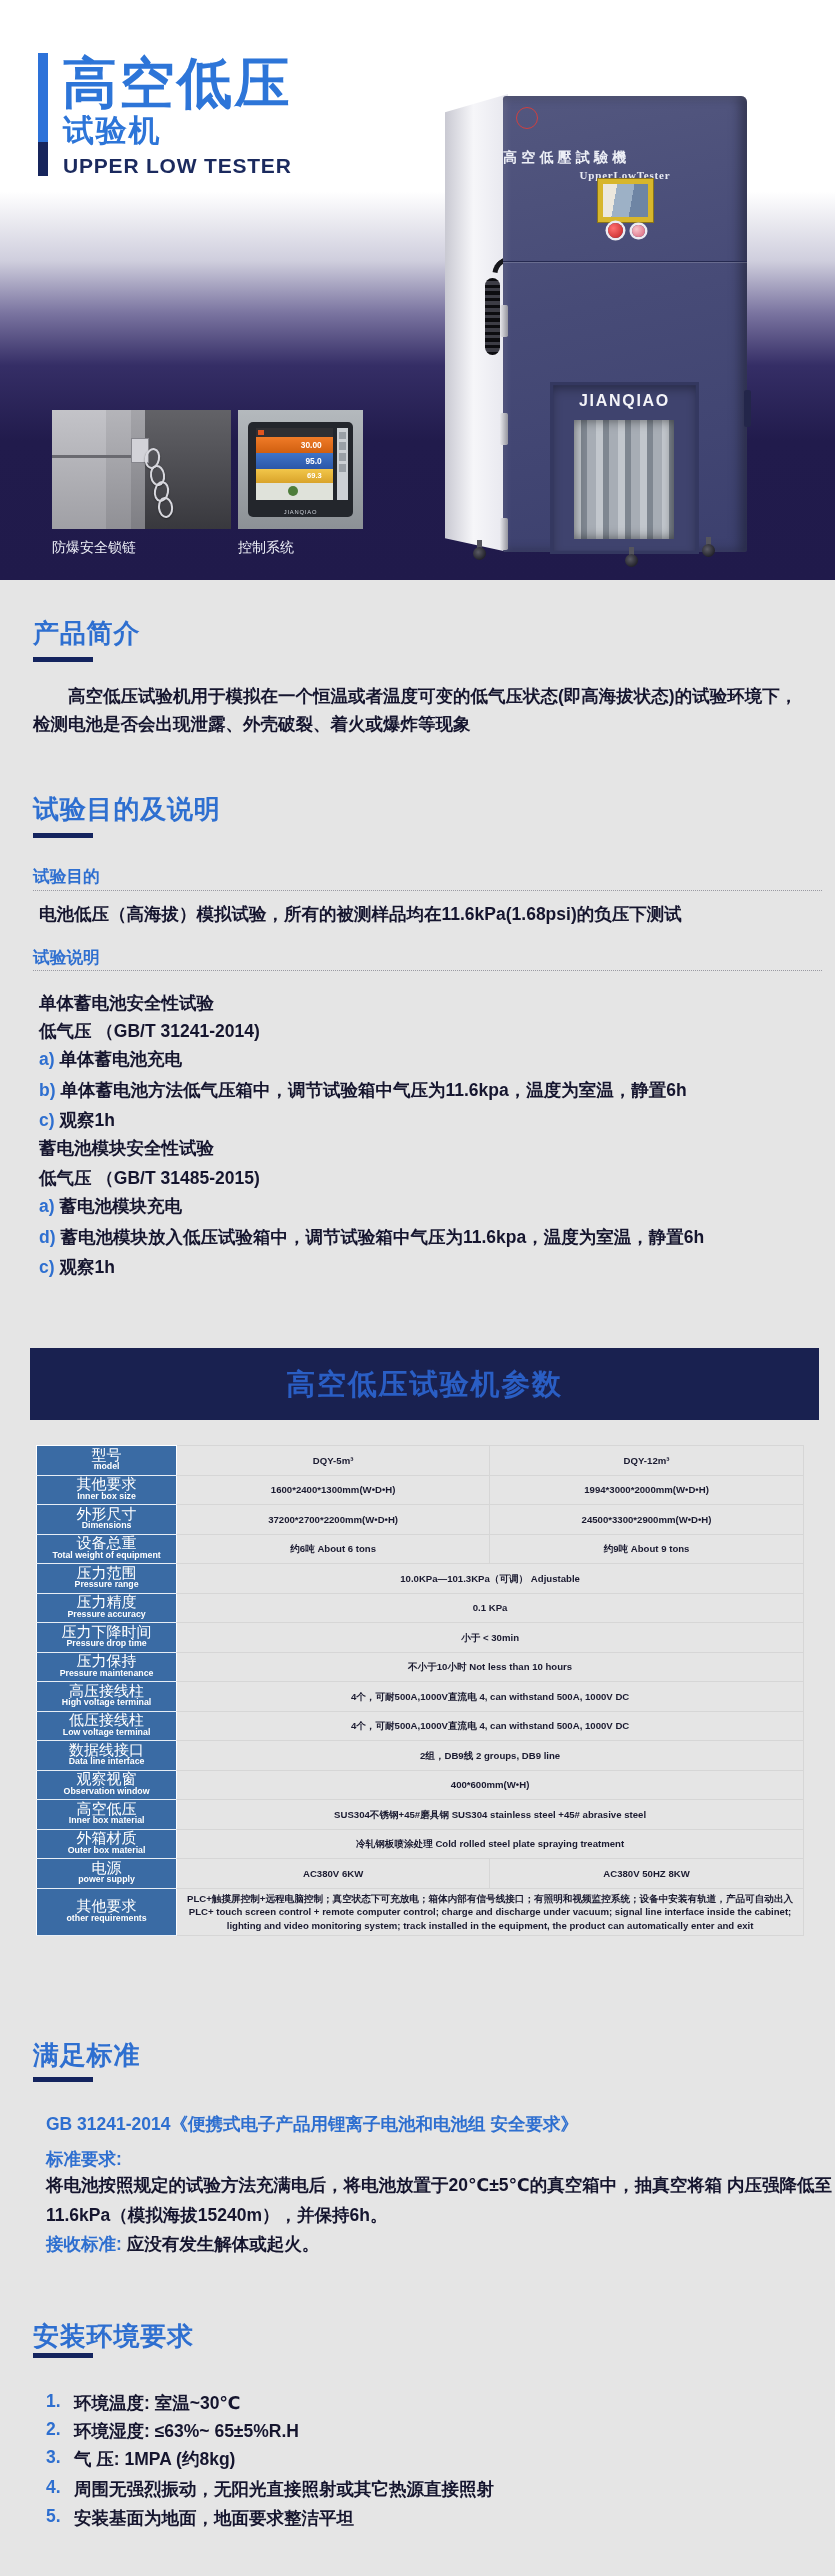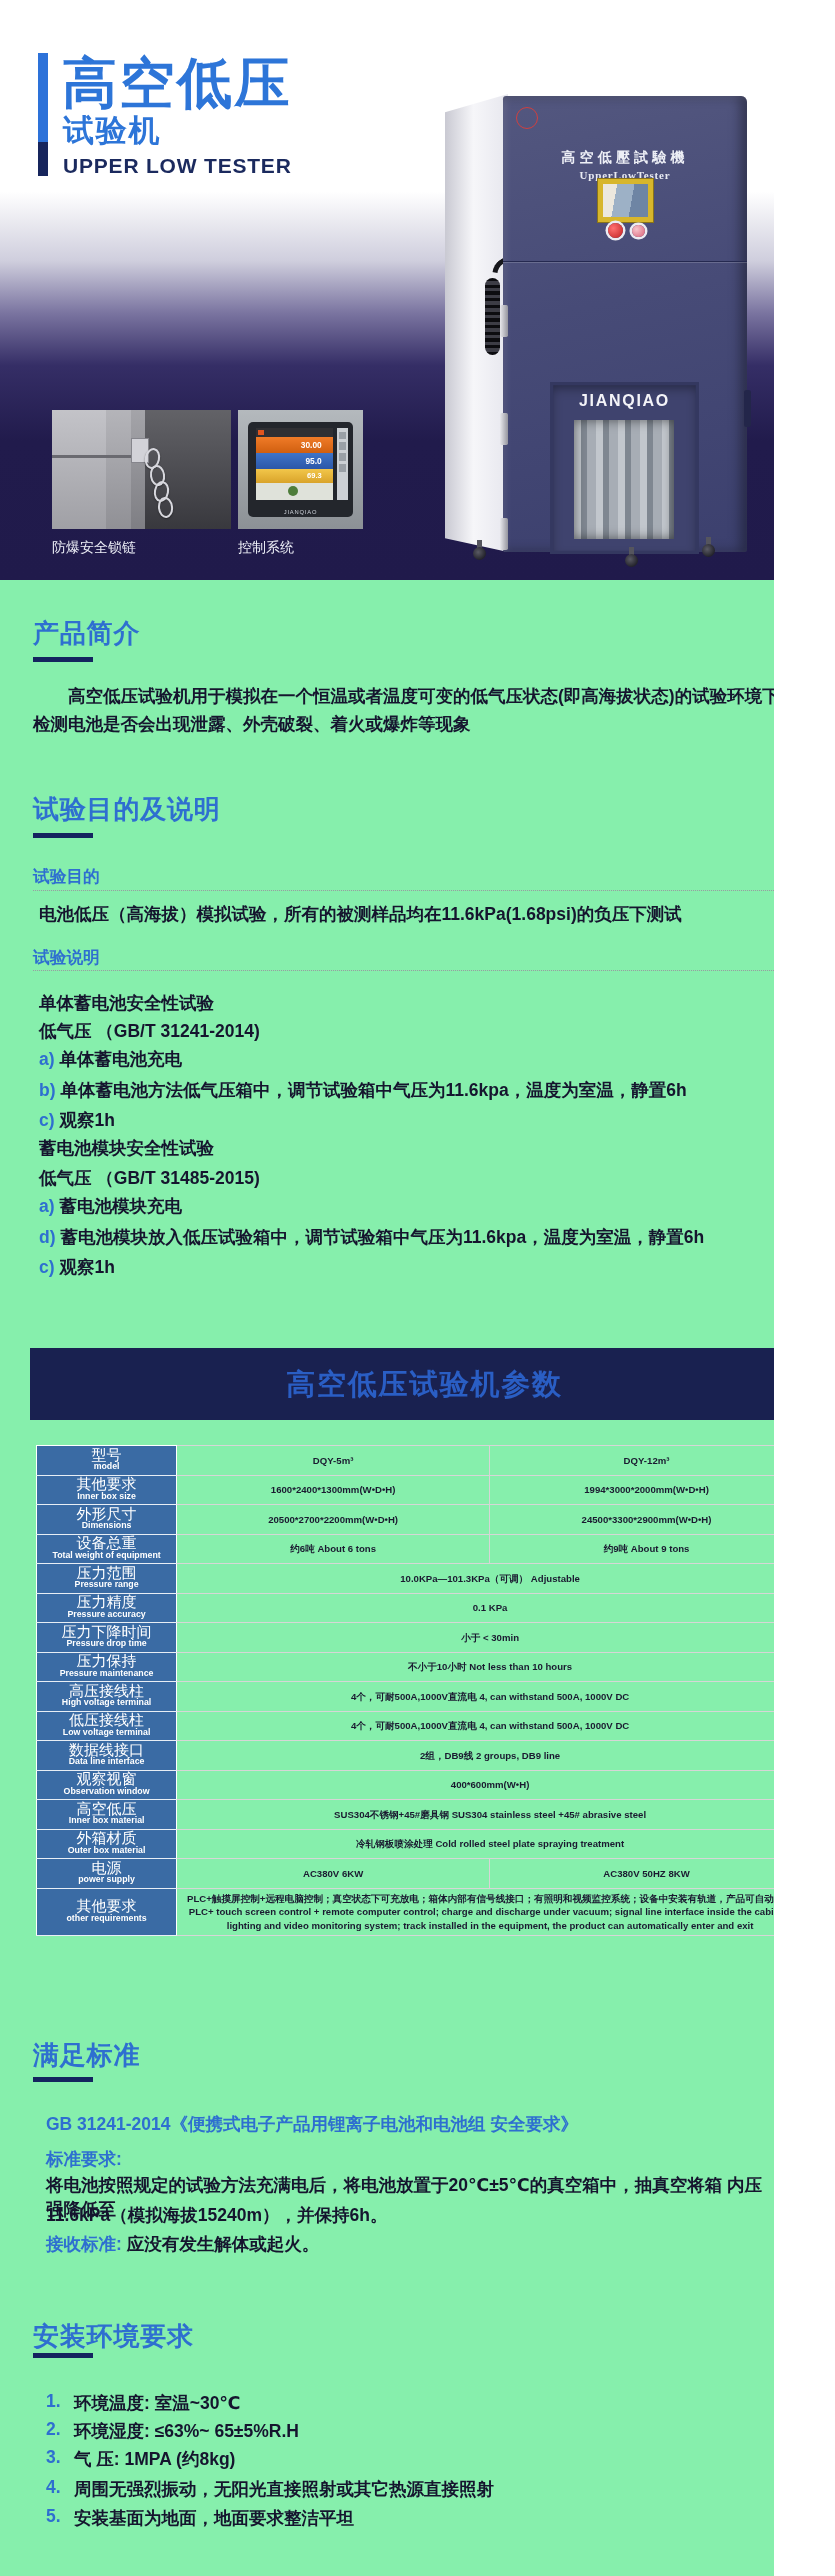--- a/index.html
+++ b/index.html
@@ -1,37 +1,37 @@
 <!DOCTYPE html>
 <html style="font-size:13.4px"><head>
 <meta charset="utf-8">
 <style>
   html,body{margin:0;padding:0;background:#ffffff;}
-  #page{position:relative;width:774px;height:2576px;background:#86efac;overflow:hidden;
+  #page{position:relative;width:835px;height:2576px;background:#e5e5e5;overflow:hidden;
         font-family:"Liberation Sans","DejaVu Sans",sans-serif;color:#14142c;}
 
   
   .hero{position:absolute;left:0;top:0;width:835px;height:580px;
     background:linear-gradient(180deg,#ffffff 0%,#ffffff 33%,#cfcedd 45%,#7a74a0 54%,#352e66 63%,#211b4c 76%,#201a4b 100%);}
   .accent-bar{position:absolute;left:38px;top:53px;width:10px;height:123px;
     background:linear-gradient(180deg,#2d72d9 0%,#2d72d9 72%,#17255c 72%,#17255c 100%);}
   .hero-title{position:absolute;left:62px;top:47px;font-size:55px;font-weight:bold;color:#2d75d8;letter-spacing:2.5px;}
   .hero-sub{position:absolute;left:63px;top:110px;font-size:31px;font-weight:bold;color:#2d75d8;letter-spacing:1.7px;}
   .hero-en{position:absolute;left:63px;top:154px;font-size:21px;font-weight:bold;color:#1b2a5e;letter-spacing:0.8px;}
 
   
   .machine{position:absolute;left:445px;top:79px;width:311px;height:489px;}
   .m-side{position:absolute;left:0;top:15px;width:63px;height:458px;
     background:linear-gradient(90deg,#c9c9d2 0%,#f6f6f9 45%,#e7e7ee 100%);
     clip-path:polygon(0 4%,100% 0,100% 100%,0 97%);}
   .m-front{position:absolute;left:58px;top:16.7px;width:244px;height:456px;border-radius:3.3px 5.8px 2.5px 2.5px;
     background:linear-gradient(168deg,#53577f 0%,#474b77 45%,#3c406e 100%);
     box-shadow:inset -6.7px 0 11.7px rgba(0,0,0,.35), inset 3.3px 1.7px 6.7px rgba(255,255,255,.10);}
   .m-logo{position:absolute;left:13.4px;top:11.7px;width:20px;height:20px;border:1.7px solid #cf4040;border-radius:50%;}
-  .m-title-zh{position:absolute;left:0;top:53px;width:100%;text-align:center;
+  .m-title-zh{position:absolute;left:0;top:53px;width:100%;
     font-family:"Liberation Serif","DejaVu Serif",serif;font-size:14px;font-weight:600;color:#edeff6;letter-spacing:4.2px;}
   .m-title-en{position:absolute;left:0;top:73px;width:100%;text-align:center;
     font-family:"Liberation Serif","DejaVu Serif",serif;font-size:11px;font-weight:bold;color:#e8eaf2;letter-spacing:0.8px;}
   .m-screen{position:absolute;left:94px;top:82px;width:55px;height:43px;background:#d7b62c;
     border:0.8px solid #8a7418;box-shadow:inset 0 0 0 4.2px #d7b62c;}
   .m-screen-inner{position:absolute;left:5px;top:5px;right:5px;bottom:5px;
     background:linear-gradient(100deg,#ece8de 0%,#ece8de 28%,#9db1c6 28%,#9db1c6 62%,#6e85a4 62%,#6e85a4 100%);}
   .m-btn-red{position:absolute;left:105px;top:127px;width:15px;height:15px;border-radius:50%;
     background:radial-gradient(circle at 35% 35%,#ff7070,#bf1f1f);box-shadow:0 0 0 2.5px #ececf2;}
   .m-btn-pink{position:absolute;left:129px;top:129px;width:12.5px;height:12.5px;border-radius:50%;
@@ -237,21 +237,21 @@
             <div class="en">Inner box size</div>
           </td>
           <td class="val">1600*2400*1300mm(W•D•H)</td>
           <td class="val">1994*3000*2000mm(W•D•H)</td>
         </tr>
         <tr>
           <td class="lbl">
             <div class="zh">外形尺寸</div>
             <div class="en">Dimensions</div>
           </td>
-          <td class="val">20500*2700*2200mm(W•D•H)</td>
+          <td class="val">37200*2700*2200mm(W•D•H)</td>
           <td class="val">24500*3300*2900mm(W•D•H)</td>
         </tr>
         <tr>
           <td class="lbl">
             <div class="zh">设备总重</div>
             <div class="en">Total weight of equipment</div>
           </td>
           <td class="val">约6吨 About 6 tons</td>
           <td class="val">约9吨 About 9 tons</td>
         </tr>

